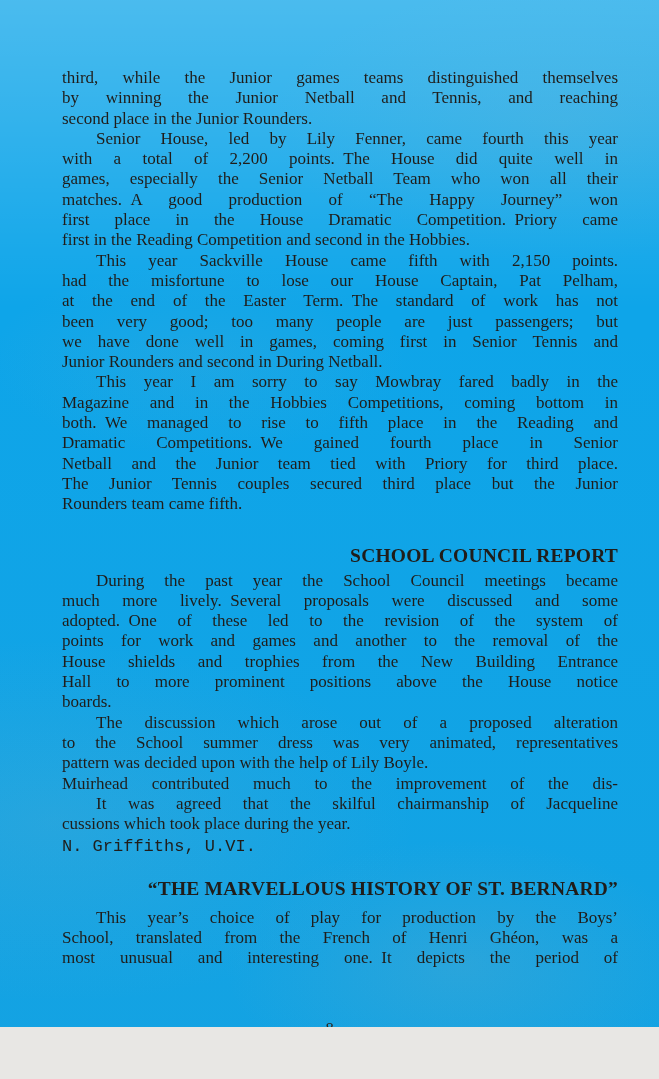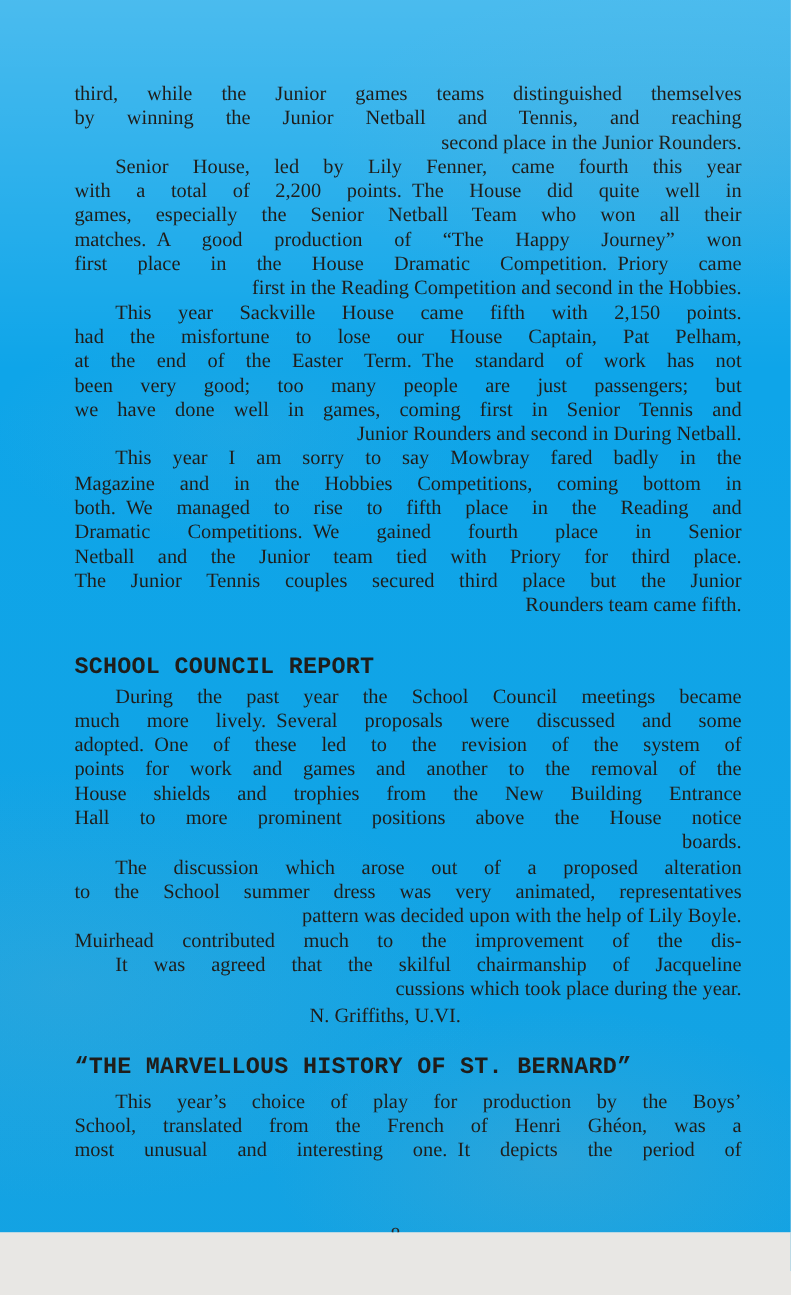--- a/index.html
+++ b/index.html
@@ -31,41 +31,41 @@
   }
   .text-column {
     position: absolute;
     left: 62px;
     top: 68px;
     width: 556px;
     font-size: 17px;
     line-height: 20.3px;
   }
   .paragraph { margin: 0; }
-  .line { text-align: right; }
+  .line { text-align: left; }
   .line.justified {
     text-align: justify;
     text-align-last: justify;
   }
   .line.indent { text-indent: 34px; }
   .heading {
-    text-align: left;
+    text-align: right;
     font-weight: bold;
     font-size: 19.5px;
     line-height: 24px;
     letter-spacing: 0.2px;
     margin: 29px 0 3px 0;
-    font-family: Liberation Mono, monospace;
   }
   .signature + .heading { margin: 19px 0 7px 0; }
   .signature {
-    text-align: center;
+    text-align: left;
     padding-right: 38px;
     margin-top: 3px;
     line-height: 20.3px;
+    font-family: Liberation Mono, monospace;
   }
   .page-number {
     position: absolute;
     top: 1019px;
     left: 0;
     width: 659px;
     text-align: center;
     font-size: 16.5px;
     line-height: 20px;
     color: #2a2724;

